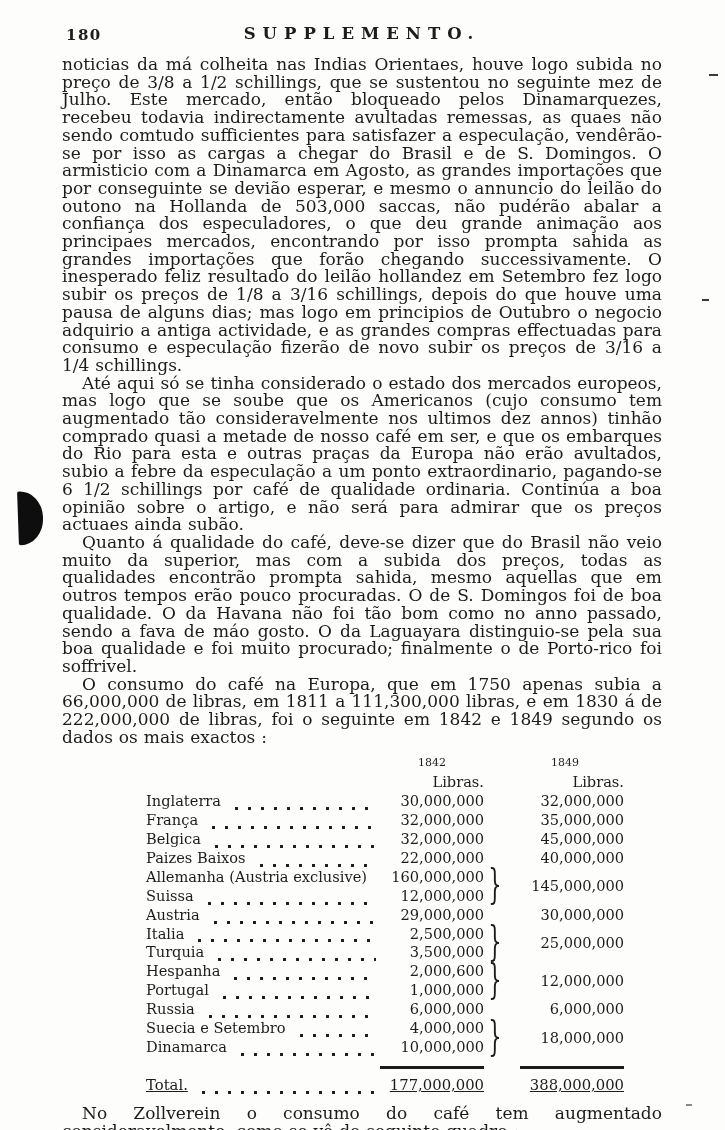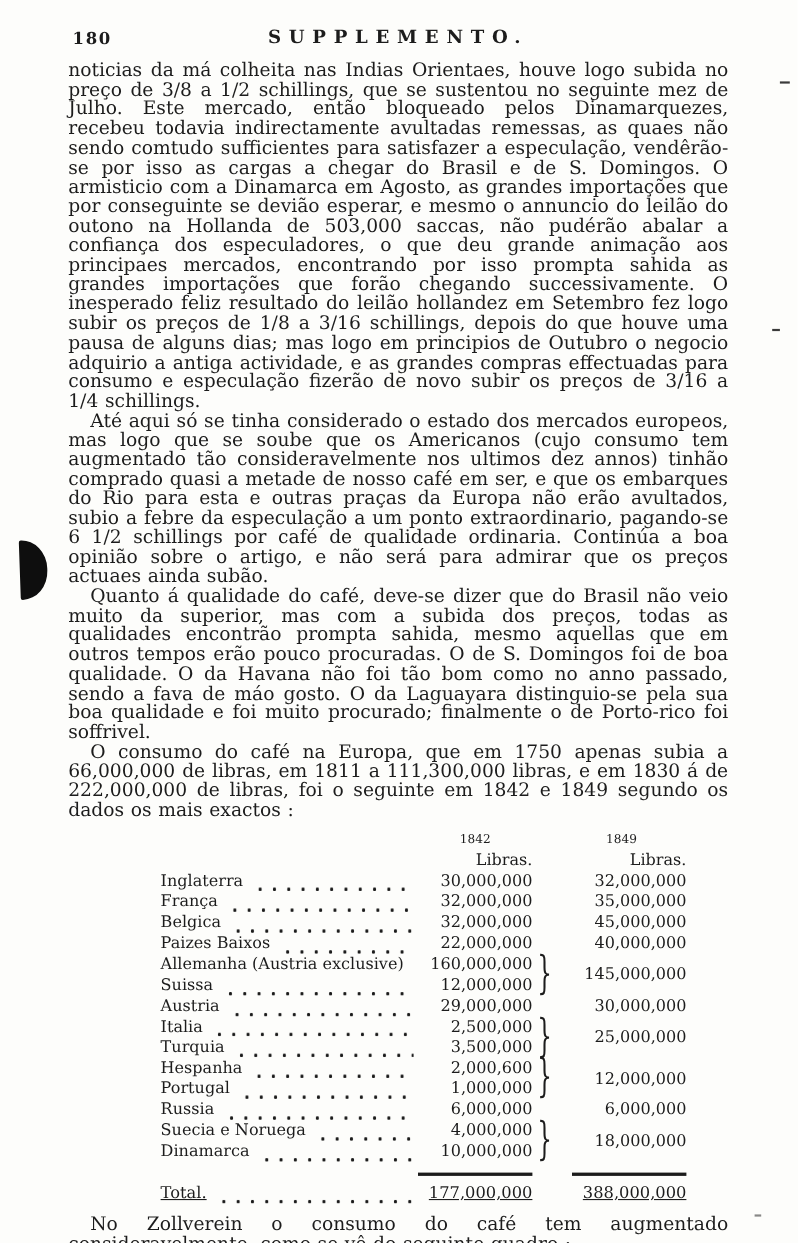--- a/index.html
+++ b/index.html
@@ -206,21 +206,21 @@
                 <span class="leader"></span>
               </span>
             </td>
             <td class="num">6,000,000</td>
             <td class="brace"></td>
             <td class="num">6,000,000</td>
           </tr>
           <tr>
             <td class="cname">
               <span class="row-flex">
-                <span class="ctext">Suecia e Noruega</span>
+                <span class="ctext">Suecia e Setembro</span>
                 <span class="leader"></span>
               </span>
             </td>
             <td class="num">4,000,000</td>
             <td class="brace" rowspan="2"><span class="bglyph">}</span></td>
             <td class="num g" rowspan="2">18,000,000</td>
           </tr>
           <tr>
             <td class="cname">
               <span class="row-flex">

